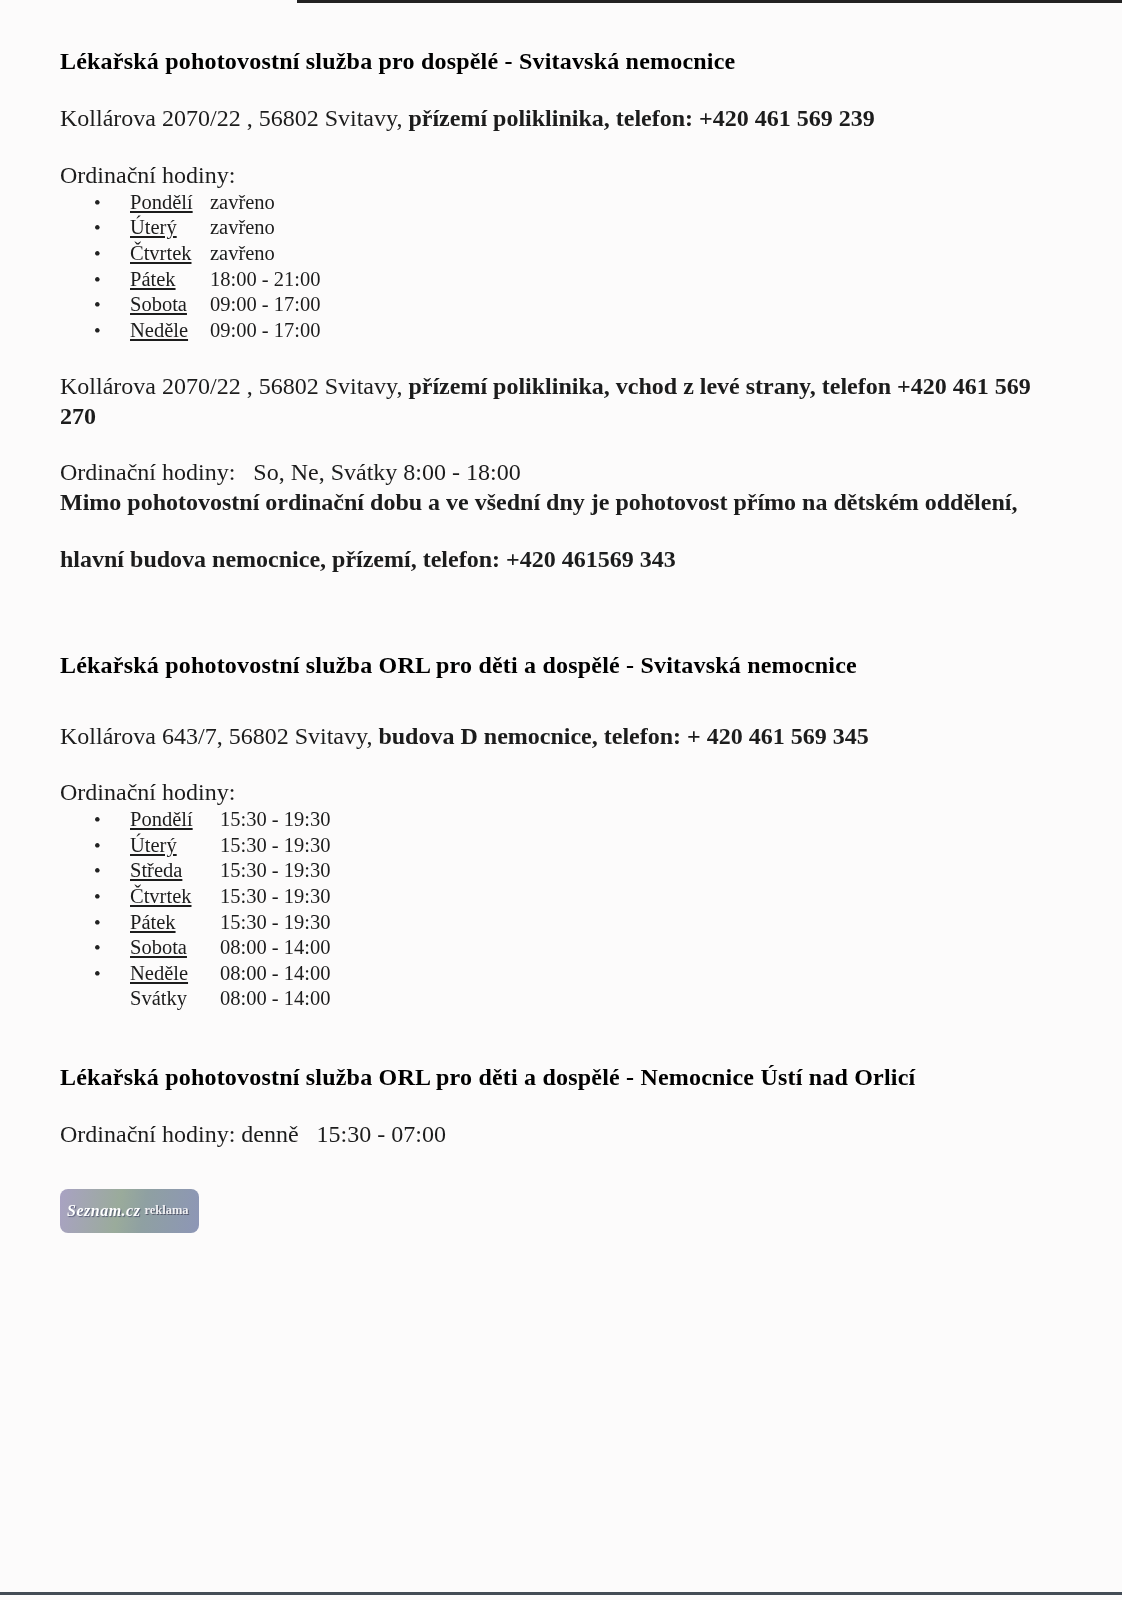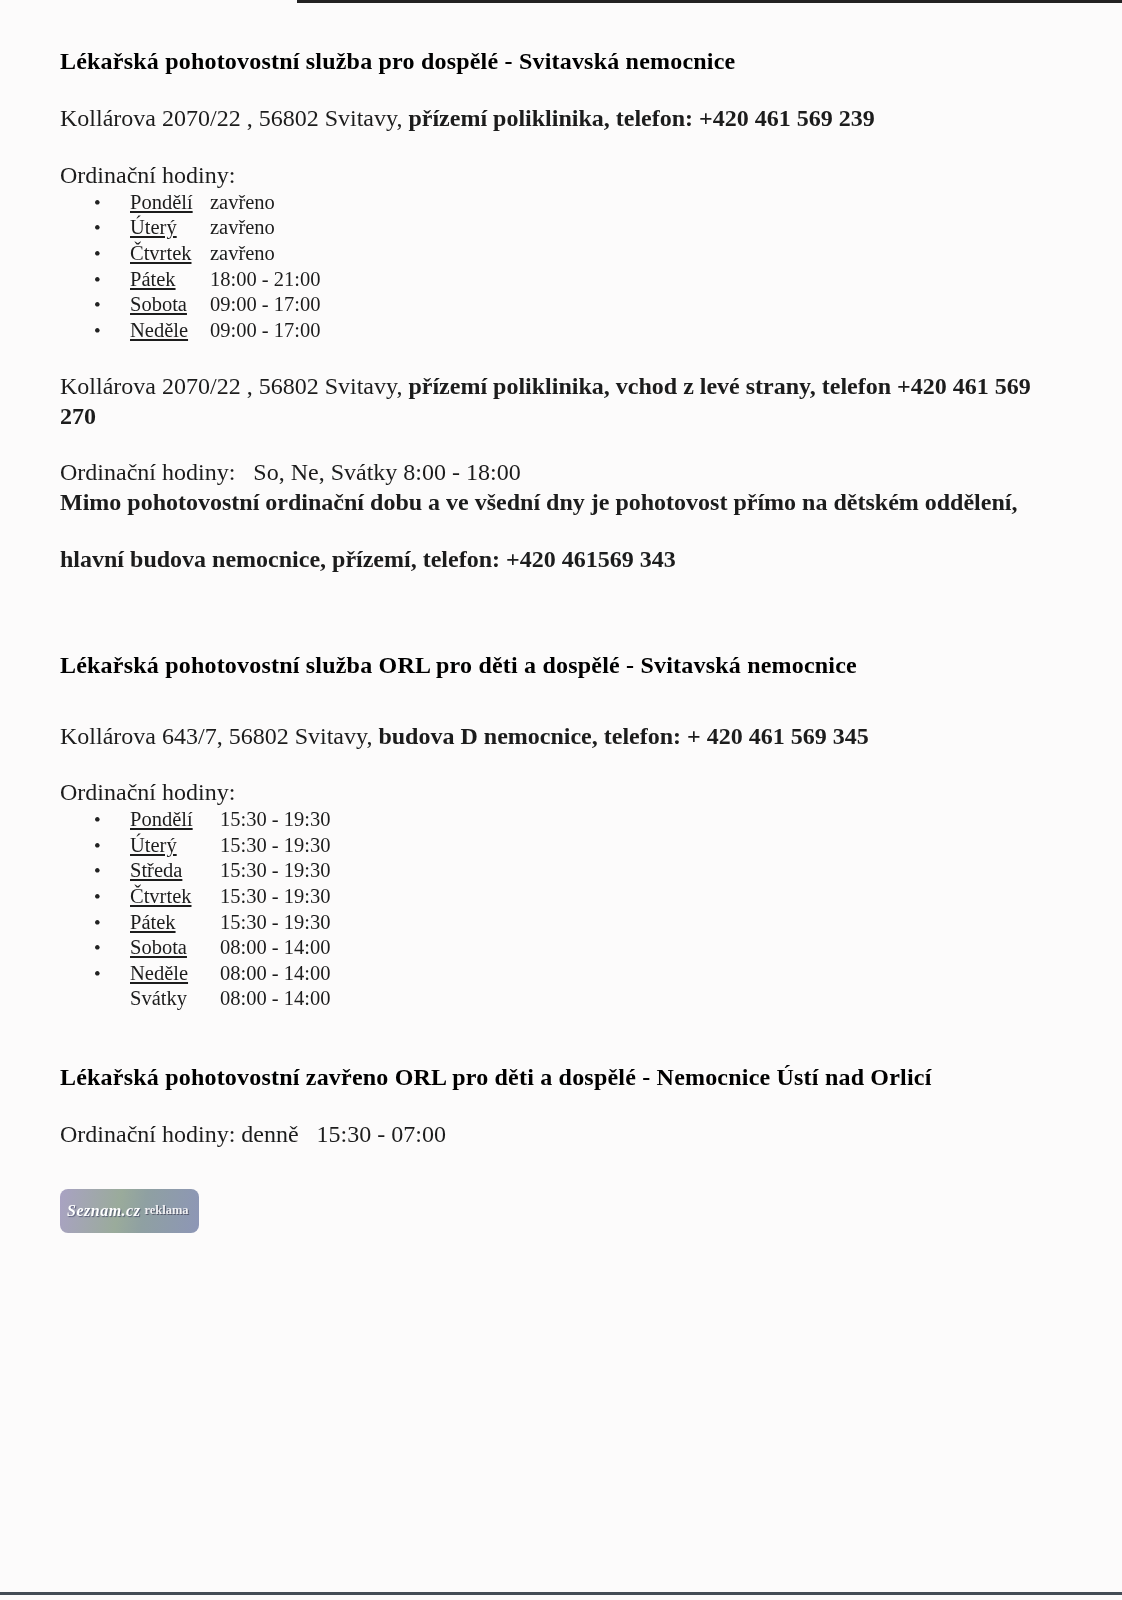--- a/index.html
+++ b/index.html
@@ -165,21 +165,21 @@
       <li><span class="day">Úterý</span><span class="time">15:30 - 19:30</span></li>
       <li><span class="day">Středa</span><span class="time">15:30 - 19:30</span></li>
       <li><span class="day">Čtvrtek</span><span class="time">15:30 - 19:30</span></li>
       <li><span class="day">Pátek</span><span class="time">15:30 - 19:30</span></li>
       <li><span class="day">Sobota</span><span class="time">08:00 - 14:00</span></li>
       <li><span class="day">Neděle</span><span class="time">08:00 - 14:00</span></li>
     </ul>
     <p class="svatky sv2"><span class="day">Svátky</span><span>08:00 - 14:00</span></p>
 
     
-    <h2 class="title t4">Lékařská pohotovostní zavřeno ORL pro děti a dospělé - Nemocnice Ústí nad Orlicí</h2>
+    <h2 class="title t4">Lékařská pohotovostní služba ORL pro děti a dospělé - Nemocnice Ústí nad Orlicí</h2>
     <p class="body-line h4l hours-inline"><span>Ordinační hodiny: denně</span><span class="gap"></span><span>15:30 - 07:00</span></p>
 
     
     <a class="banner">
       <span class="banner-script">Seznam.cz</span>
       <span class="banner-sub">reklama</span>
     </a>
 
   </div>
 

